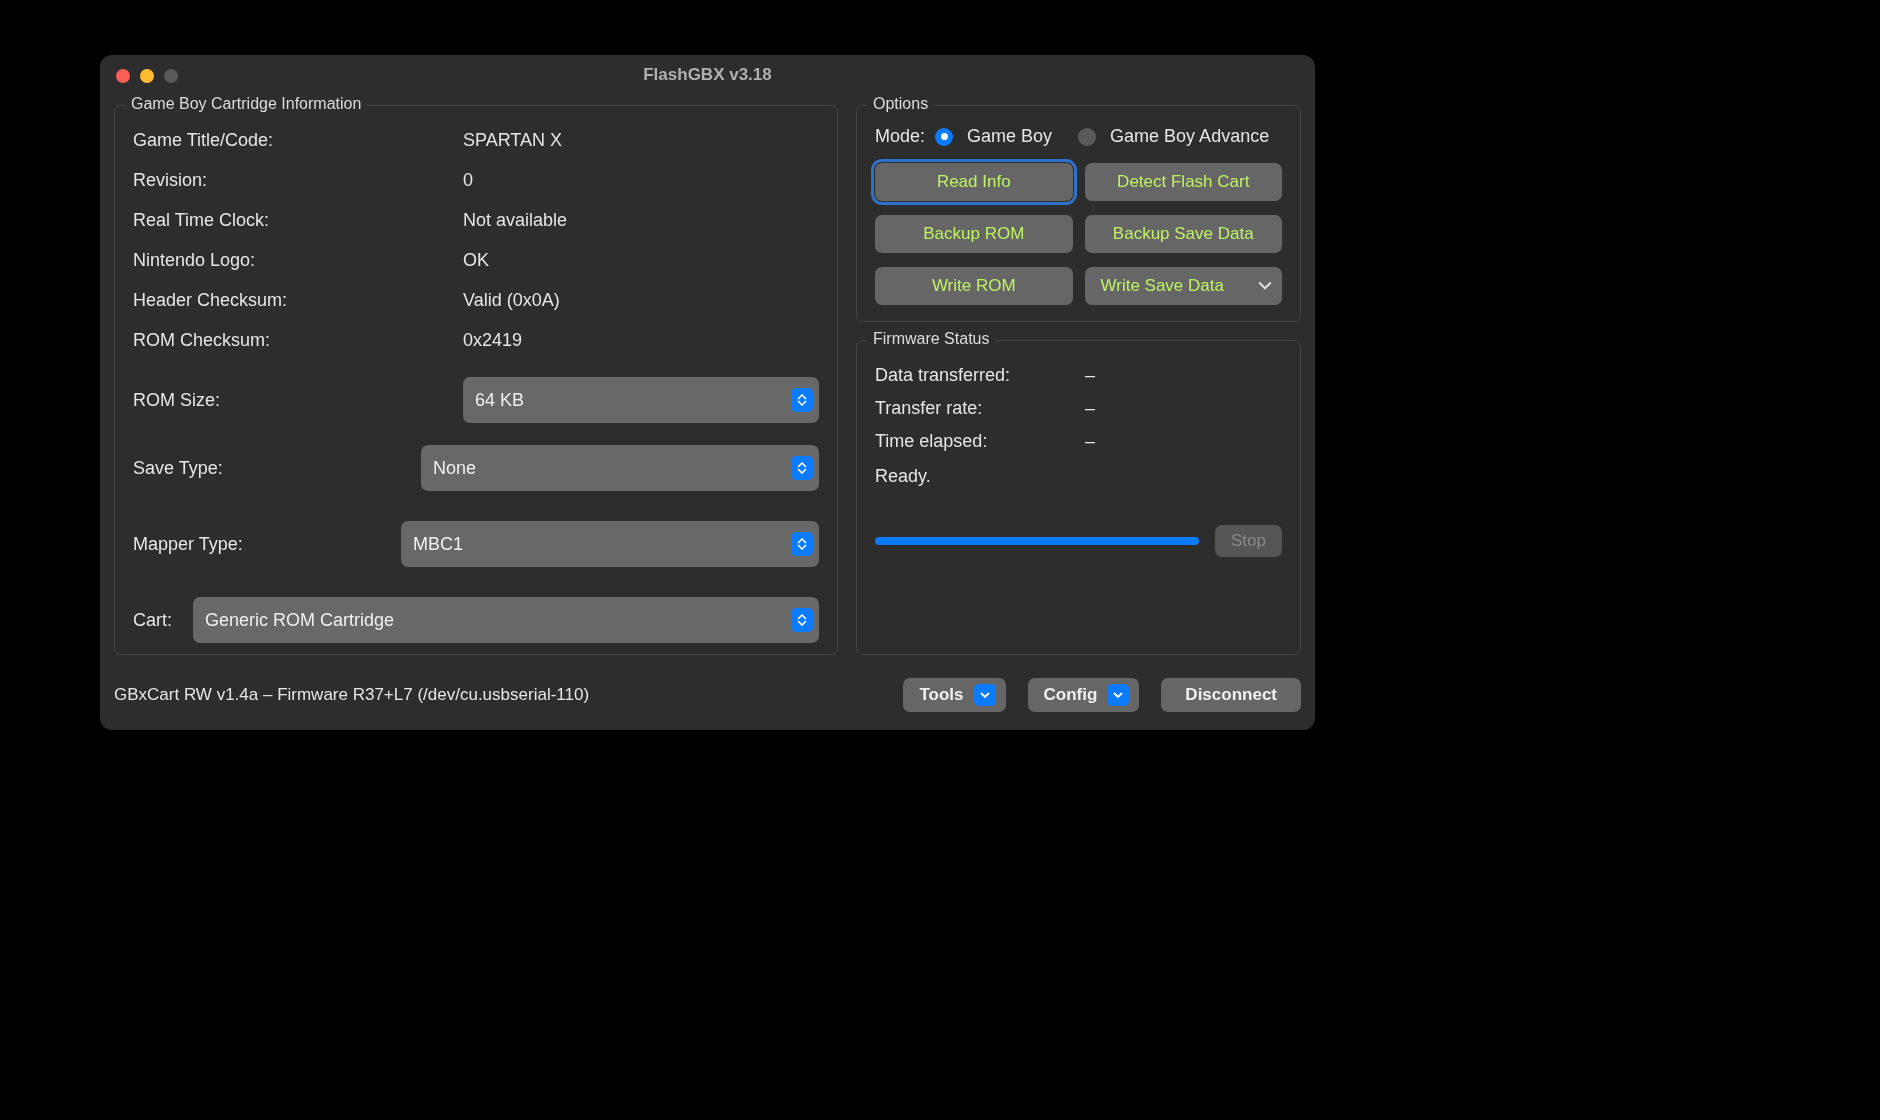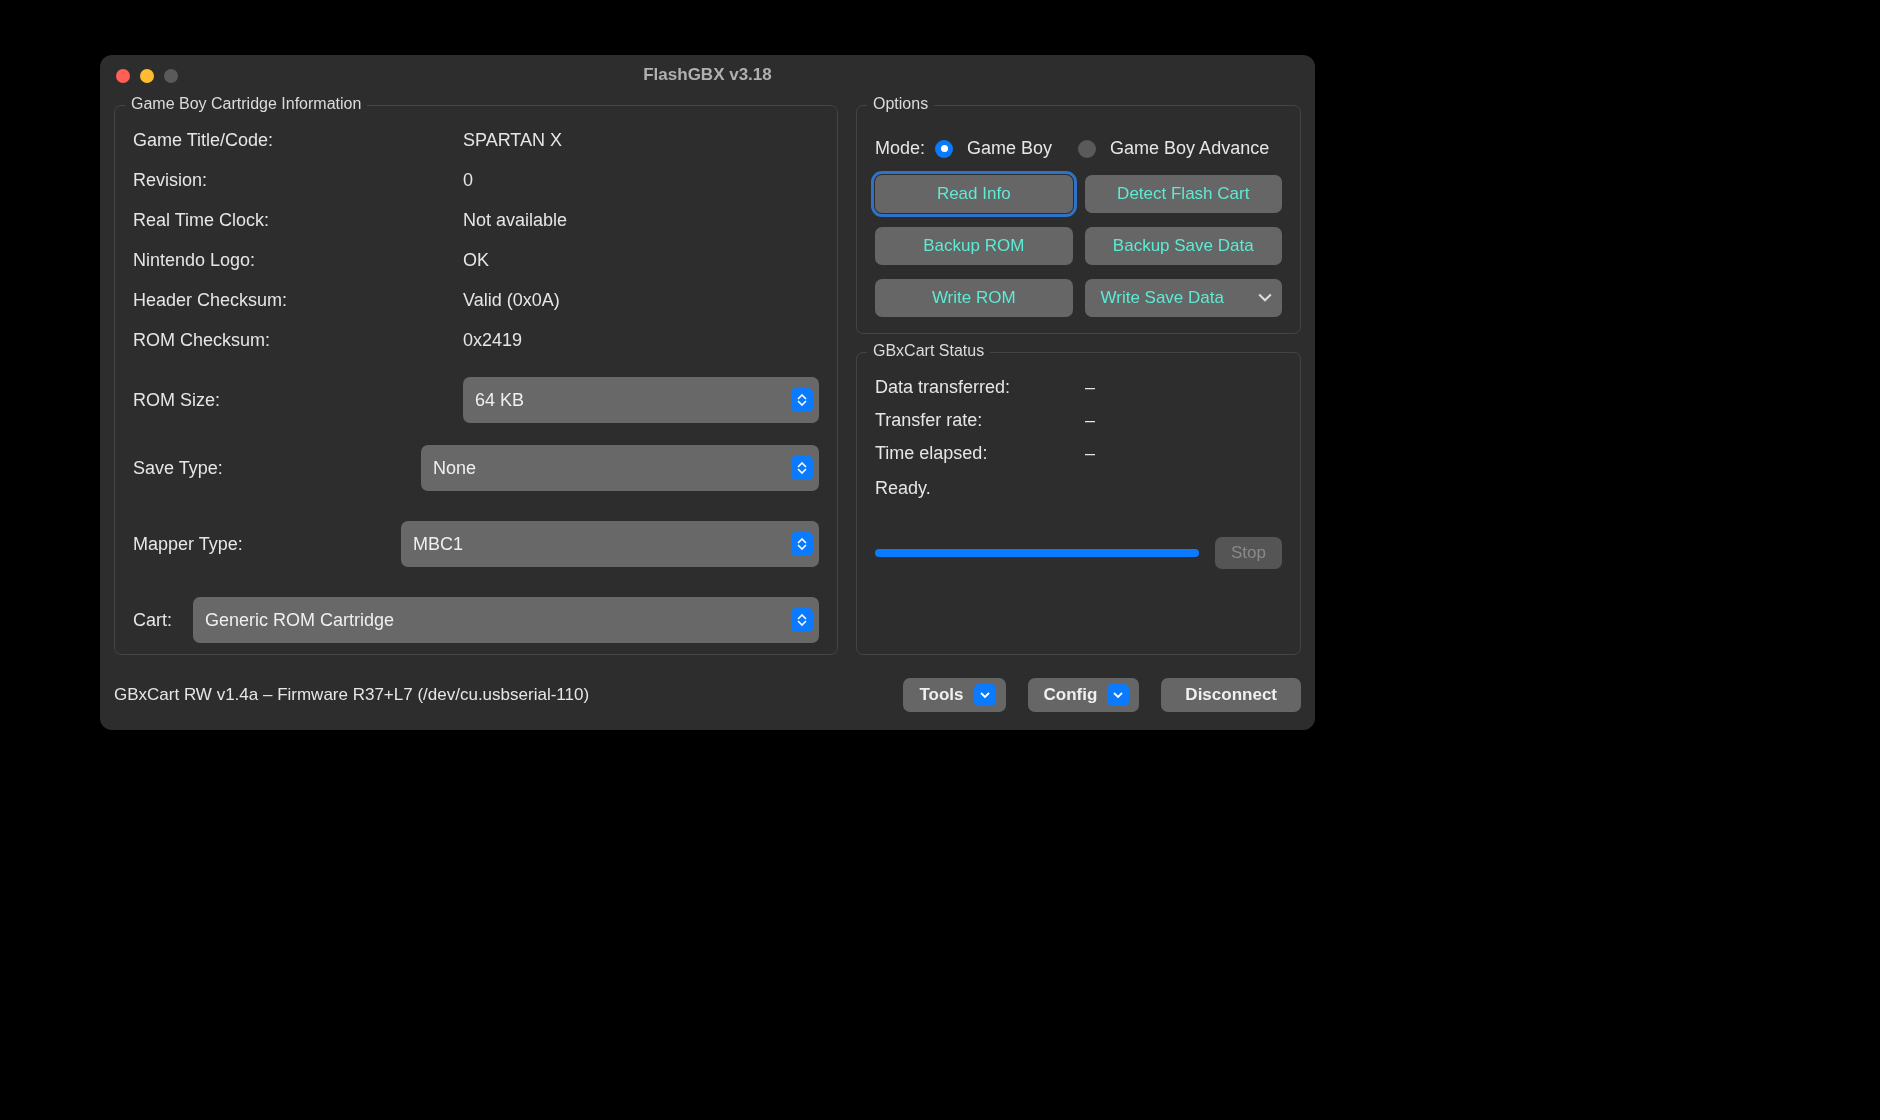--- a/index.html
+++ b/index.html
@@ -117,21 +117,21 @@
     justify-content: center;
   }
   .stepper svg { display: block; }
   .right-col {
     width: 445px;
     display: flex;
     flex-direction: column;
     gap: 18px;
   }
   .options-panel {
-    padding-top: 32px;
+    padding-top: 20px;
     padding-bottom: 16px;
   }
   .mode-row {
     display: flex;
     align-items: center;
     gap: 10px;
     margin-bottom: 16px;
   }
   .radio {
     width: 18px; height: 18px; border-radius: 50%;
@@ -143,21 +143,21 @@
     content: ""; width: 7px; height: 7px; border-radius: 50%; background: #fff;
   }
   .radio.unchecked { background: #5a5a5a; }
   .btn {
     background: #666;
     border-radius: 7px;
     height: 38px;
     display: flex;
     align-items: center;
     justify-content: center;
-    color: #5eead4;
+    color: #bef264;
     cursor: pointer;
     font-size: 17px;
   }
   .btn.focus {
     outline: 3px solid #2e73c9;
     outline-offset: 1px;
   }
   .btn-grid {
     display: grid;
     grid-template-columns: 1fr 1fr;
@@ -369,21 +369,21 @@
           <div class="btn dropdown">
             <span>Write Save Data</span>
             <svg class="chev-down" viewBox="0 0 12 8">
                 <path d="M1 1 L6 6 L11 1" stroke="#ddd" stroke-width="1.8" fill="none"></path>
               </svg>
           </div>
         </div>
       </div>
 
       <div class="panel status-panel">
-        <div class="panel-title">GBxCart Status</div>
+        <div class="panel-title">Firmware Status</div>
 
         <div class="status-grid">
           <div>Data transferred:</div>
           <div>–</div>
           <div>Transfer rate:</div>
           <div>–</div>
           <div>Time elapsed:</div>
           <div>–</div>
         </div>
         <div style="margin-top:14px;">Ready.</div>

